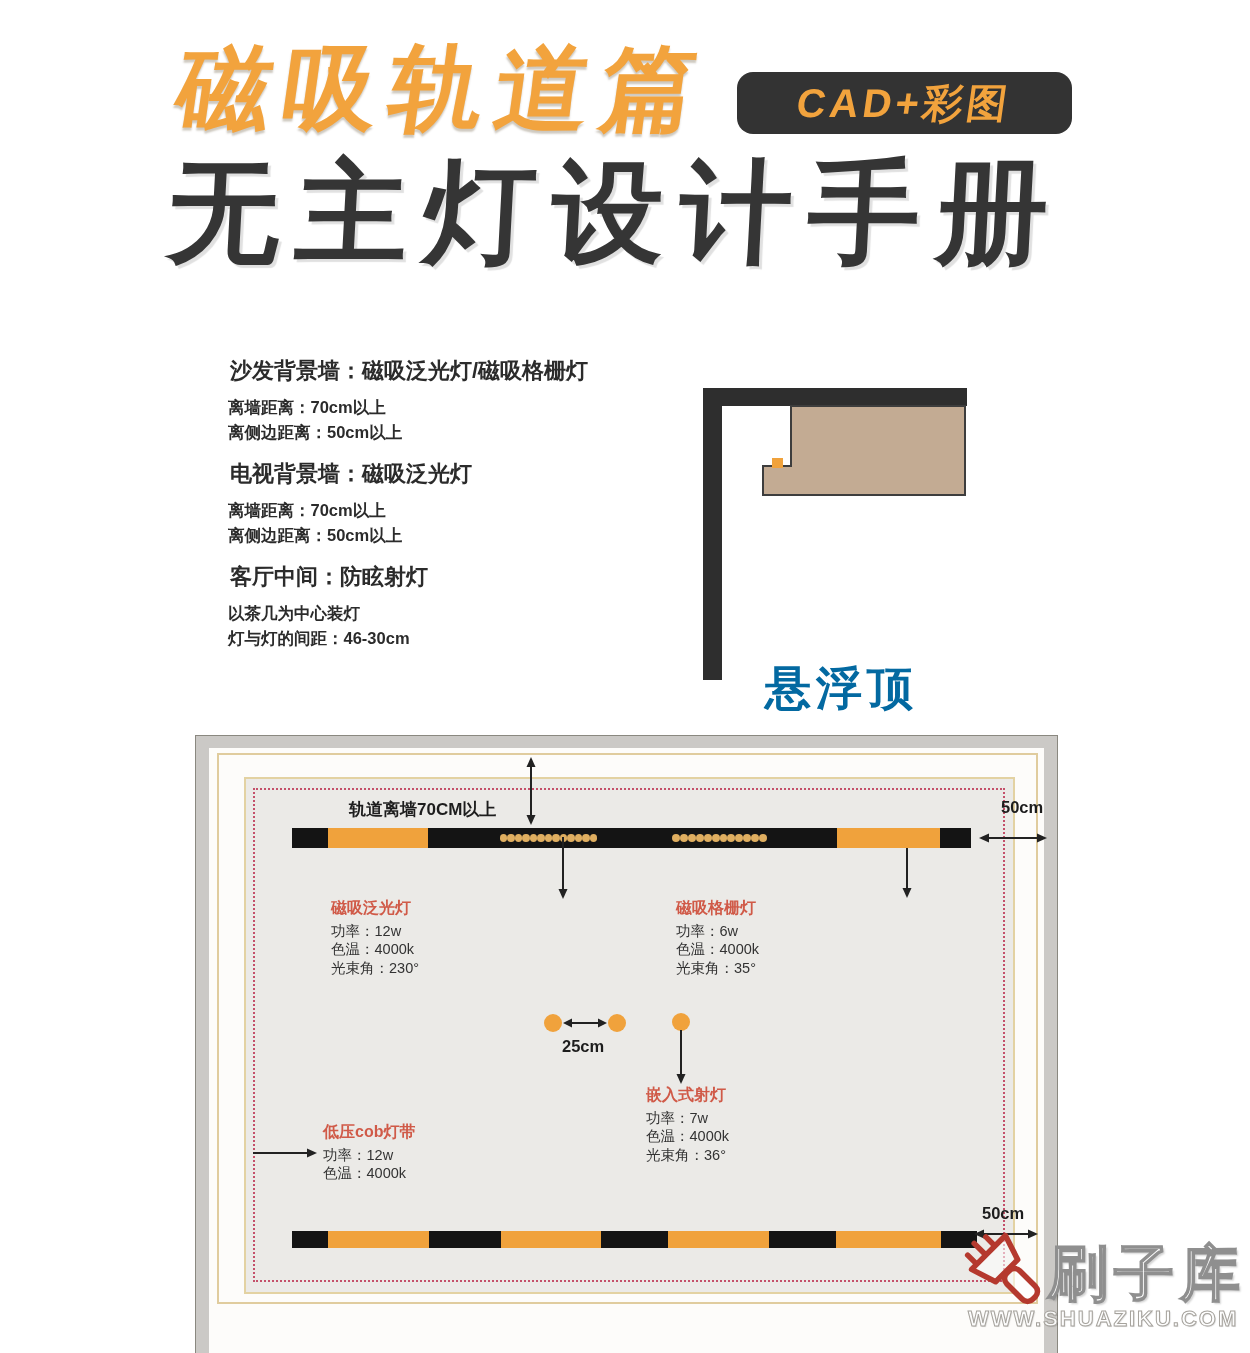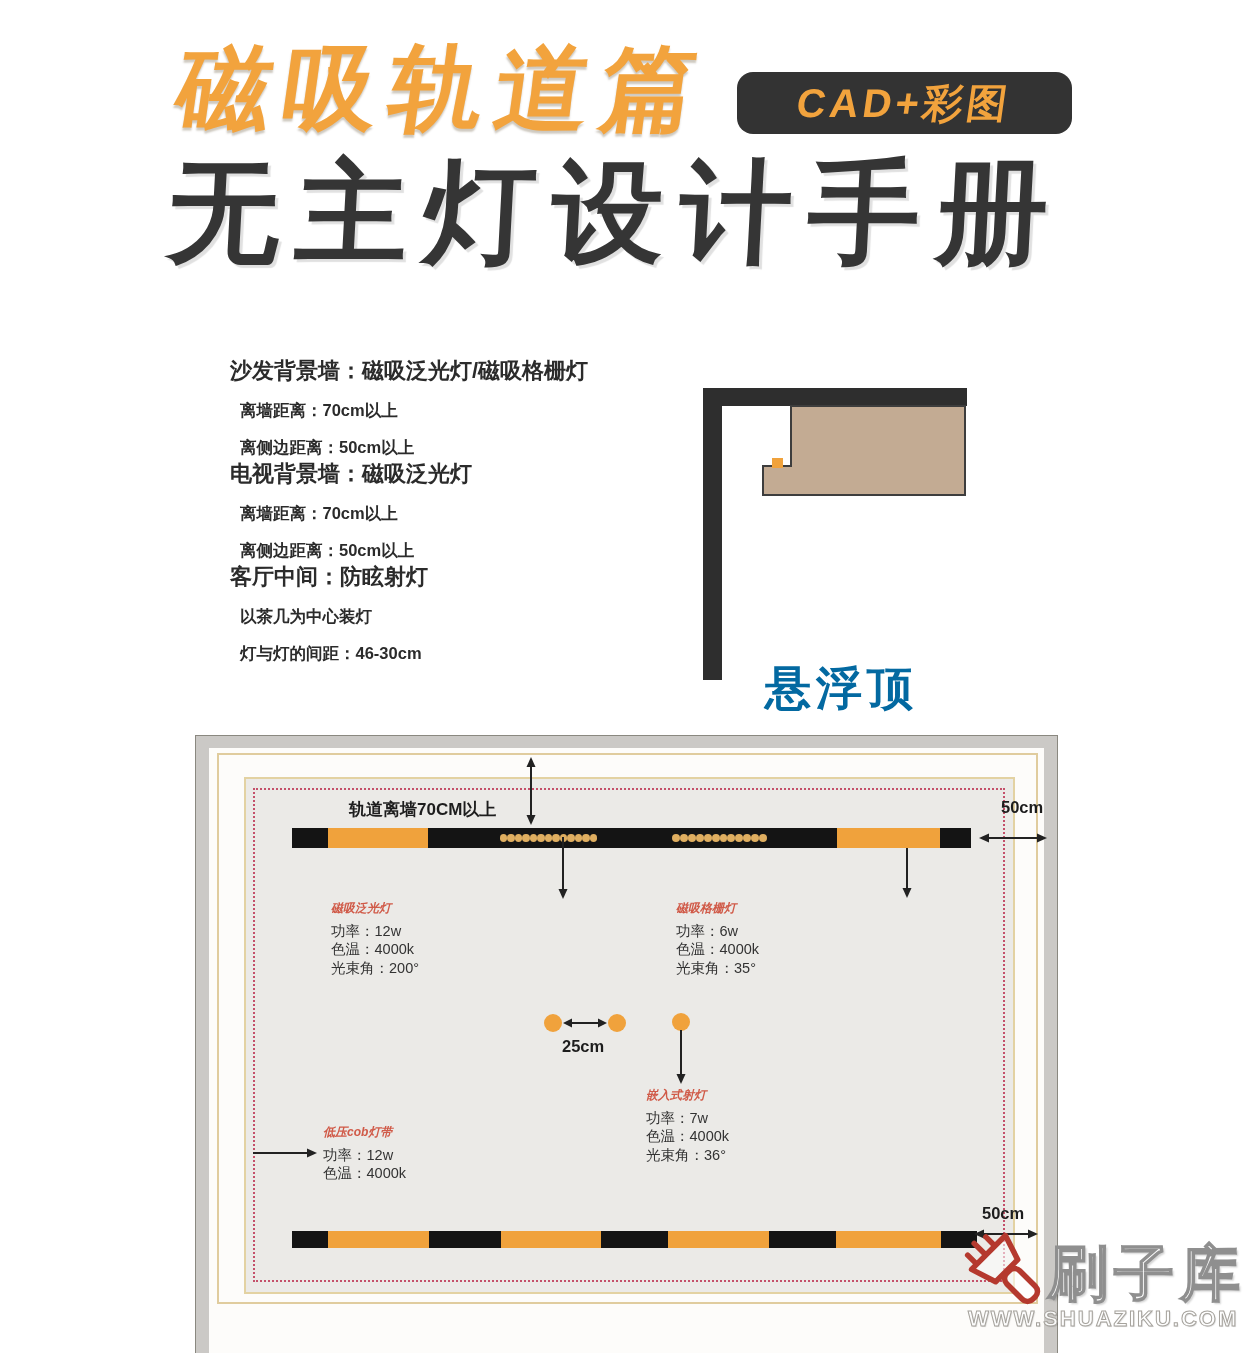--- a/index.html
+++ b/index.html
@@ -19,21 +19,21 @@
     border-radius:16px;display:flex;align-items:center;justify-content:center;}
   .badge span{font-size:40px;font-weight:900;color:var(--accent-orange);
     transform:skewX(-8deg);letter-spacing:4px;white-space:nowrap;}
   .main-title{position:absolute;left:168px;top:138px;font-size:112px;font-weight:900;
     color:var(--title-dark);letter-spacing:16px;transform:skewX(-3deg);
     text-shadow:3px 3px 1px rgba(0,0,0,.12);white-space:nowrap;}
 
   
   .info-section{position:absolute;left:228px;color:#2b2b2b;}
   .info-title{font-size:22px;font-weight:700;margin:0 0 9px 2px;white-space:nowrap;}
-  .info-line{font-size:16.5px;font-weight:600;line-height:25px;margin:12px;white-space:nowrap;}
+  .info-line{font-size:16.5px;font-weight:600;line-height:25px;margin:0;white-space:nowrap;}
 
   
   .ceiling{position:absolute;left:695px;top:380px;width:300px;height:350px;}
   .wall-h{position:absolute;left:8px;top:8px;width:264px;height:18px;background:#2e2e2e;}
   .wall-v{position:absolute;left:8px;top:8px;width:19px;height:292px;background:#2e2e2e;}
   .curtain-svg{position:absolute;left:60px;top:20px;}
   .ceiling-light{position:absolute;left:77px;top:78px;width:11px;height:10px;
     background:var(--track-orange);}
   .ceiling-label{position:absolute;left:70px;top:278px;font-size:46px;font-weight:900;
     color:#0369a1;letter-spacing:5px;white-space:nowrap;}
@@ -55,21 +55,21 @@
   .dot-group{position:absolute;top:0;height:100%;display:flex;align-items:center;
     justify-content:space-between;padding:0 3px;box-sizing:border-box;}
   .track-dot{width:8px;height:8px;border-radius:50%;background:var(--dot-orange);}
 
   .spot{position:absolute;width:18px;height:18px;border-radius:50%;background:var(--track-orange);}
 
   .plan-note{position:absolute;font-size:17px;font-weight:700;color:#1d1d1d;white-space:nowrap;}
   .plan-dim{position:absolute;font-size:16.5px;font-weight:600;color:#1d1d1d;white-space:nowrap;}
 
   .spec{position:absolute;font-size:14.5px;color:#333;line-height:18.5px;white-space:nowrap;}
-  .spec-title{color:var(--label-red);font-size:12px;font-weight:700;margin-bottom:4px;font-style:italic;}
+  .spec-title{color:var(--label-red);font-size:16px;font-weight:700;margin-bottom:4px;}
 
   .arrow{position:absolute;}
 
   
   .wm-name{position:absolute;left:1048px;top:1234px;font-size:60px;font-weight:700;
     color:rgba(255,255,255,.92);-webkit-text-stroke:1.5px #8f8f8f;letter-spacing:6px;
     text-shadow:2px 2px 2px rgba(0,0,0,.18);white-space:nowrap;}
   .wm-url{position:absolute;left:968px;top:1306px;font-size:22px;font-weight:700;
     color:rgba(255,255,255,.92);-webkit-text-stroke:1px #a5a29c;letter-spacing:2px;
     text-shadow:1px 1px 1px rgba(0,0,0,.15);white-space:nowrap;}
@@ -187,21 +187,21 @@
     </svg>
 
     <svg class="arrow" style="left:360px;top:101px;" width="14" height="62" viewBox="0 0 14 62">
       <line x1="7" y1="0" x2="7" y2="53" stroke="#222" stroke-width="2"></line>
       <polygon points="7,62 2.5,52 11.5,52" fill="#222"></polygon>
     </svg>
     <div class="spec" style="left:135px;top:163px;">
       <div class="spec-title">磁吸泛光灯</div>
       <div>功率：12w</div>
       <div>色温：4000k</div>
-      <div>光束角：200°</div>
+      <div>光束角：230°</div>
     </div>
 
     <svg class="arrow" style="left:704px;top:112px;" width="14" height="50" viewBox="0 0 14 50">
       <line x1="7" y1="0" x2="7" y2="41" stroke="#222" stroke-width="2"></line>
       <polygon points="7,50 2.5,40 11.5,40" fill="#222"></polygon>
     </svg>
     <div class="spec" style="left:480px;top:163px;">
       <div class="spec-title">磁吸格栅灯</div>
       <div>功率：6w</div>
       <div>色温：4000k</div>

